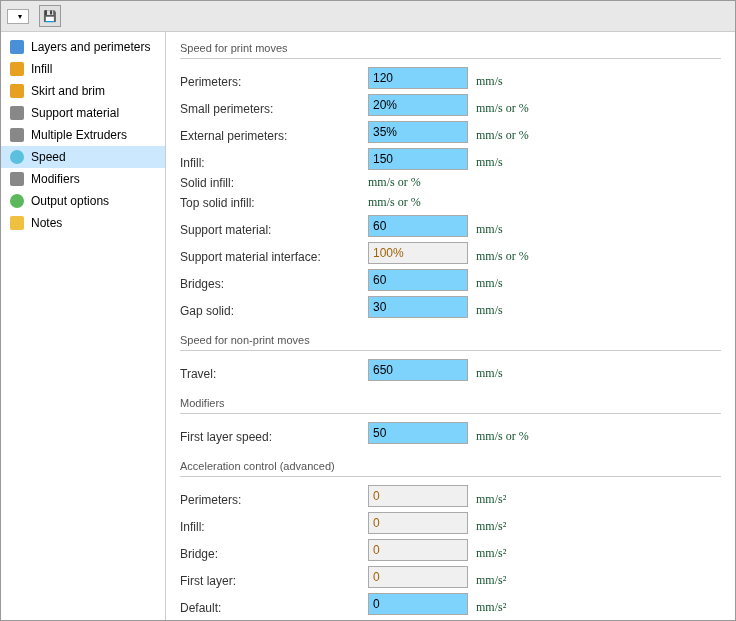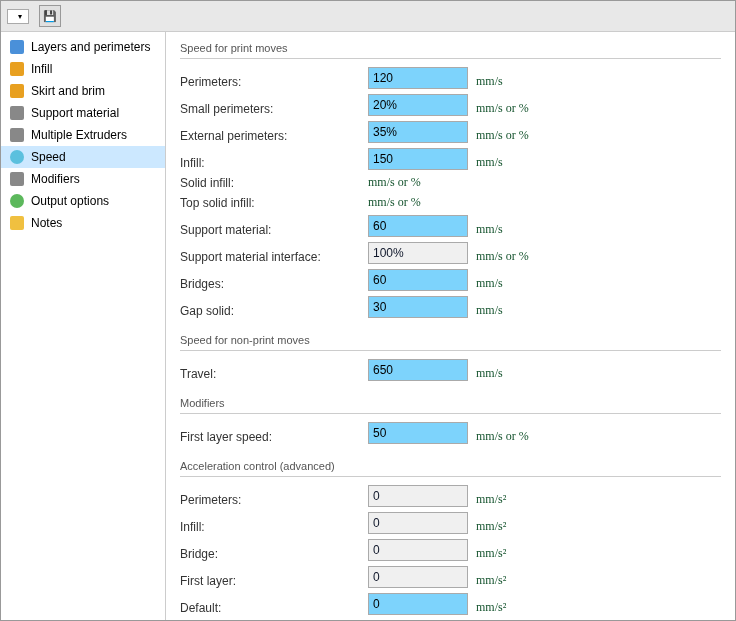--- a/index.html
+++ b/index.html
@@ -119,21 +119,21 @@
     .field-input {
       width: 100px;
       height: 22px;
       border: 1px solid #aaa;
       padding: 2px 4px;
       font-size: 12px;
       background: #7dd3fc;
     }
     .field-input.disabled {
       background: #f0f0f0;
-      color: #0f172a;
+      color: #a16207;
     }
     .field-unit {
       font-size: 12px;
       color: #14532d;
       font-family: Liberation Serif, serif;
     }
   </style>
 </head>
 <body>
 

